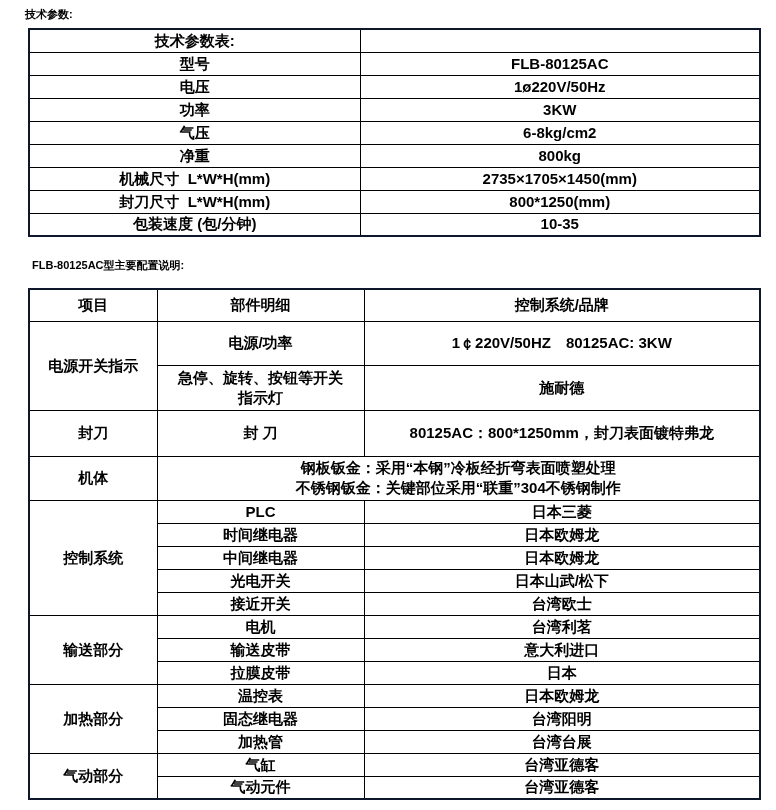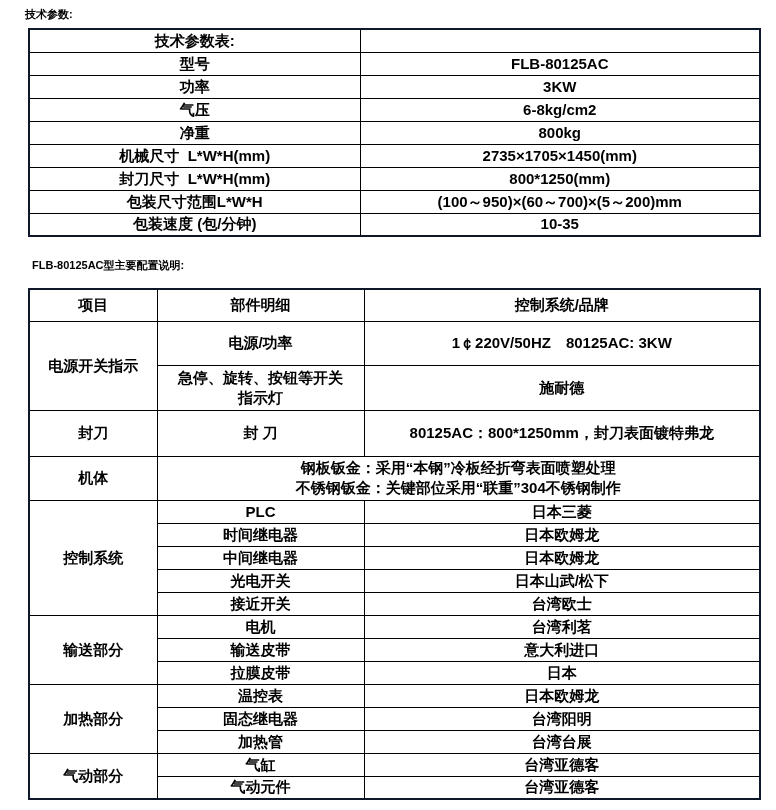--- a/index.html
+++ b/index.html
@@ -48,42 +48,42 @@
     <tbody>
         <tr class="rh23">
       <td class="right">技术参数表:</td>
       <td></td>
     </tr>
     <tr class="rh23">
       <td>型号</td>
       <td>FLB-80125AC</td>
     </tr>
     <tr class="rh23">
+      <td>电压</td>
+      <td>1ø220V/50Hz</td>
+    </tr>
+    <tr class="rh23">
       <td>功率</td>
       <td>3KW</td>
     </tr>
     <tr class="rh23">
       <td>气压</td>
       <td>6-8kg/cm2</td>
     </tr>
     <tr class="rh23">
       <td>净重</td>
       <td>800kg</td>
     </tr>
     <tr class="rh23">
       <td class="ws">机械尺寸  L*W*H(mm)</td>
       <td>2735×1705×1450(mm)</td>
     </tr>
     <tr class="rh23">
       <td class="ws">封刀尺寸  L*W*H(mm)</td>
       <td>800*1250(mm)</td>
-    </tr>
-    <tr class="rh23">
-      <td>包装尺寸范围L*W*H</td>
-      <td>(100～950)×(60～700)×(5～200)mm</td>
     </tr>
     <tr class="rh23">
       <td>包装速度 (包/分钟)</td>
       <td>10-35</td>
     </tr>
   </tbody>
     </table>
 
   <div class="heading second">FLB-80125AC型主要配置说明:</div>
 

